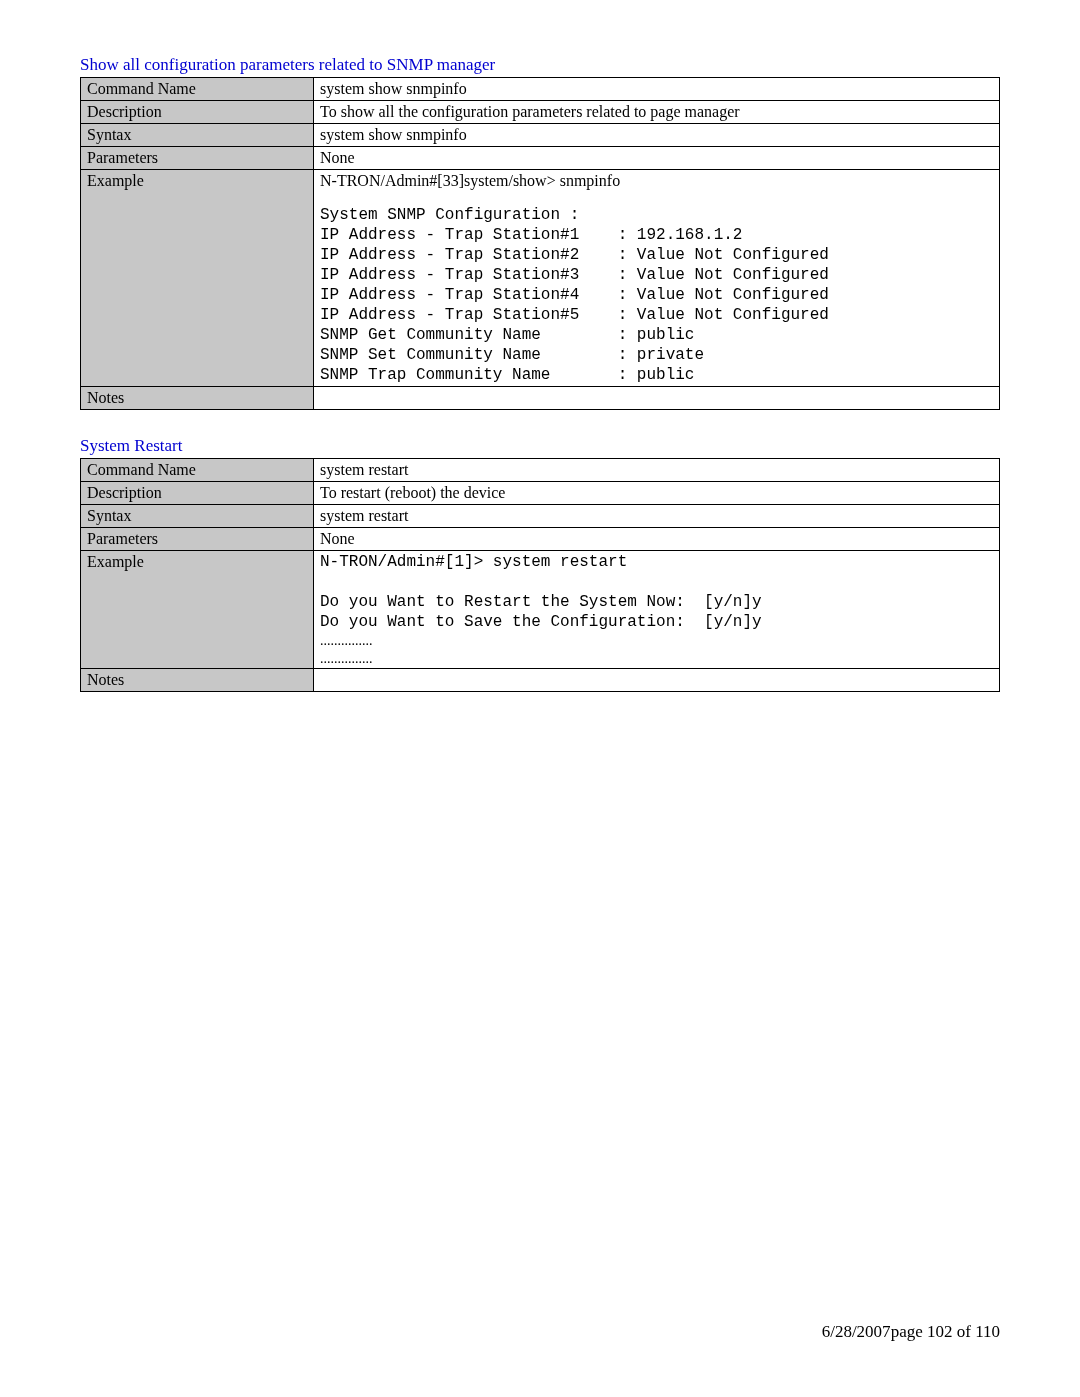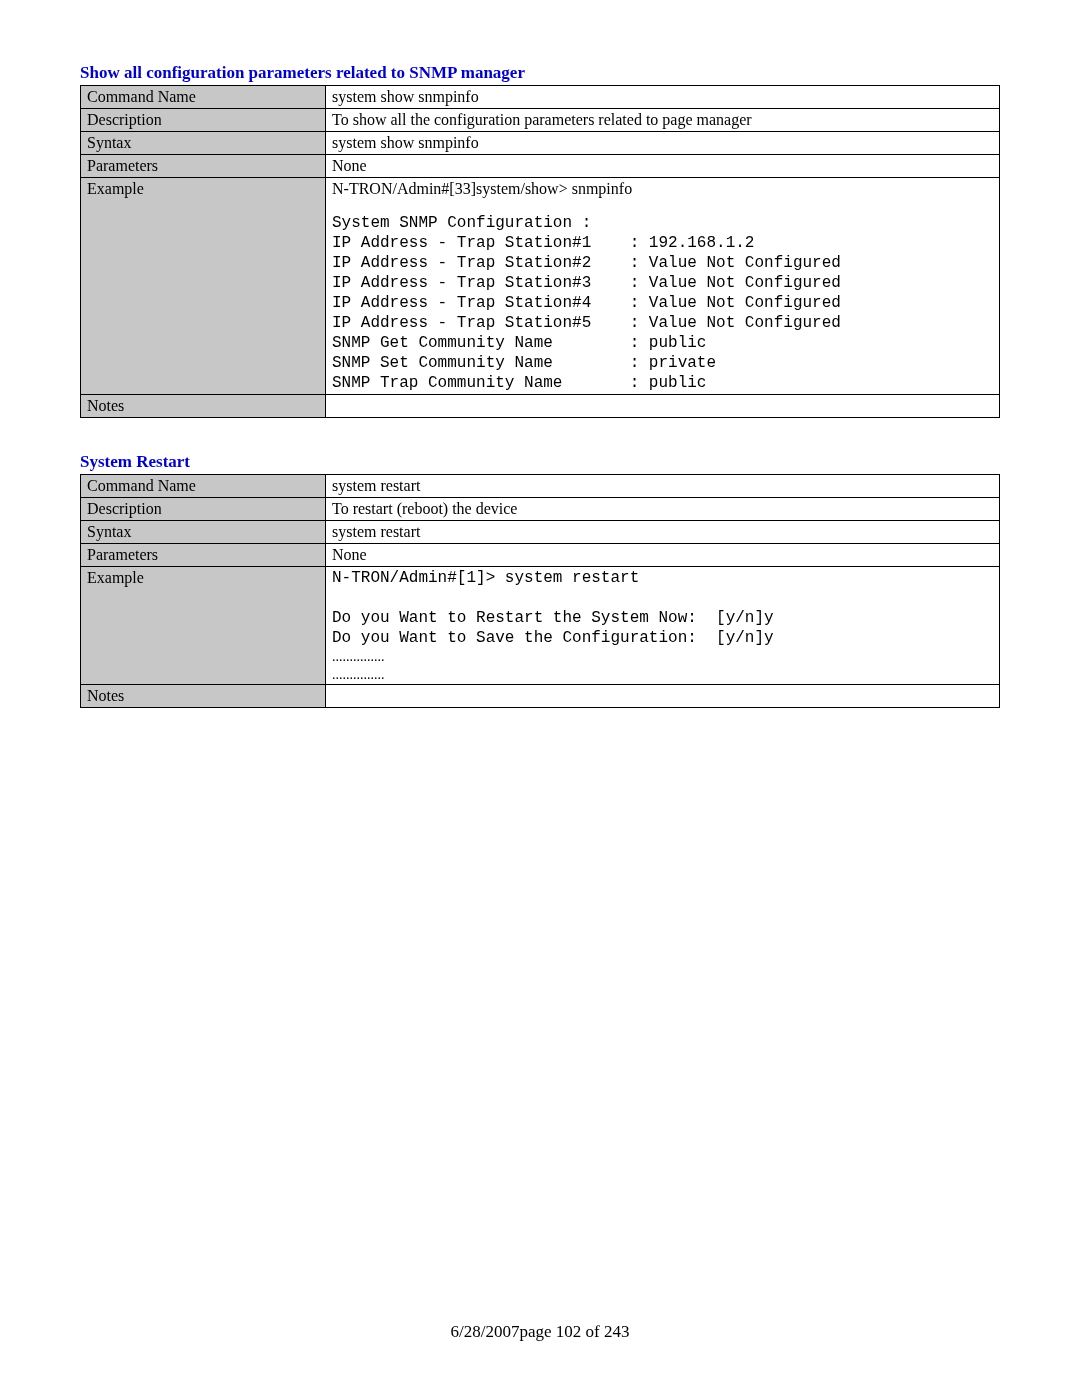--- a/index.html
+++ b/index.html
@@ -12,33 +12,32 @@
   }
   .page {
     width: 1080px;
     height: 1397px;
     position: relative;
     box-sizing: border-box;
     padding: 55px 80px 60px 80px;
   }
   .section-title {
     color: #0000d0;
-    font-weight: bold;
+    font-weight: normal;
     font-size: 17px;
     margin-bottom: 2px;
-    margin-top: 8px;
   }
   table.cmd {
     border-collapse: collapse;
     width: 100%;
     table-layout: fixed;
   }
   table.cmd td {
     border: 1px solid #000;
-    padding: 1px 18px 1px 6px;
+    padding: 1px 6px 1px 6px;
     vertical-align: top;
     font-size: 16px;
     line-height: 1.25;
   }
   table.cmd td.label {
     width: 220px;
     background: #c7c7c7;
   }
   .bold { font-weight: normal; }
   .mono {
@@ -47,21 +46,21 @@
     font-size: 16px;
     line-height: 1.25;
   }
   .spacer { height: 26px; }
   .footer {
     position: absolute;
     bottom: 55px;
     left: 80px;
     right: 80px;
     display: flex;
-    justify-content: center;
+    justify-content: flex-end;
     font-size: 17px;
   }
 </style>
 </head>
 <body>
 
 <div class="page">
 
   <div class="section-title">Show all configuration parameters related to SNMP manager</div>
   <table class="cmd">
@@ -139,16 +138,16 @@
     </tr>
     <tr>
       <td class="label">Notes</td>
       <td></td>
     </tr>
   </tbody>
     </table>
 
   <div class="footer">
     <span>6/28/2007</span>
-    <span>page 102 of 243</span>
+    <span>page 102 of 110</span>
   </div>
 
 </div>
 
 </body></html>

